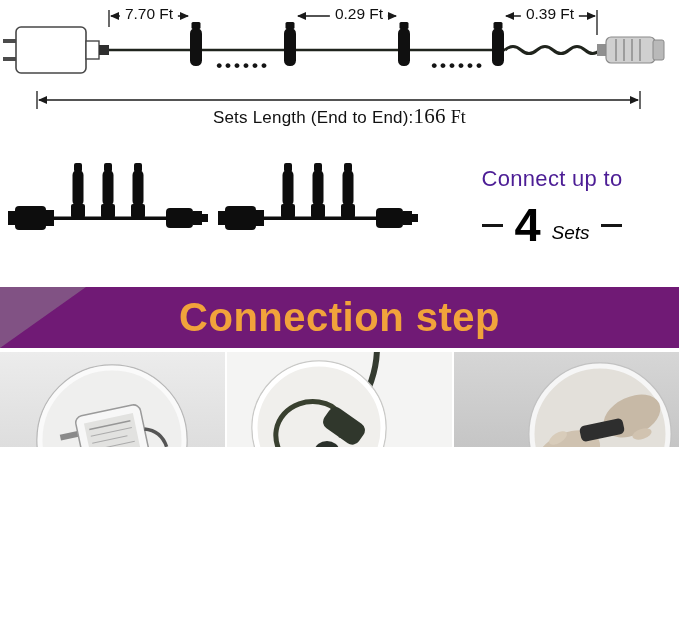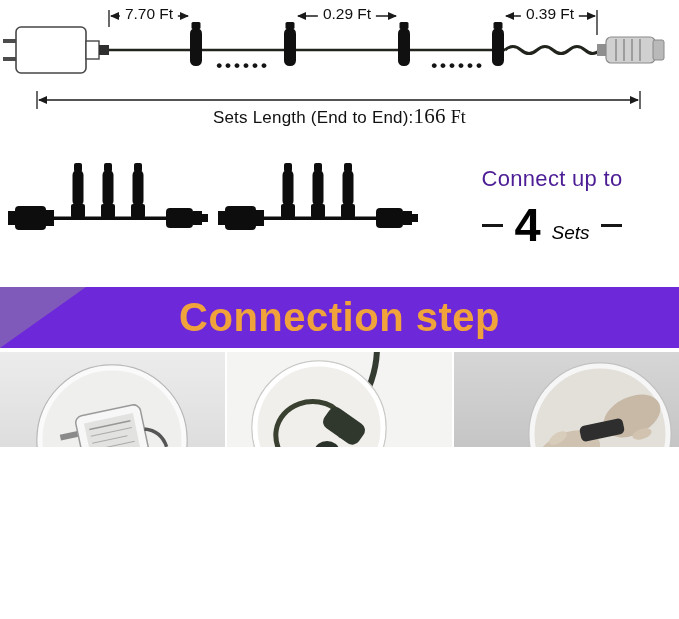--- a/index.html
+++ b/index.html
@@ -23,21 +23,21 @@
   .mid { position:absolute; top:150px; left:0; width:679px; height:137px; }
   .mid svg { position:absolute; left:0; top:0; }
   .connect-box { position:absolute; left:452px; top:16px; width:200px; text-align:center; }
   .connect-heading { font-size:22px; font-weight:400; color:#4c1d95; letter-spacing:.3px; }
   .sets-row { display:flex; align-items:flex-start; justify-content:center; gap:11px; margin-top:8px; }
   .dash { width:21px; height:3px; background:#161616; margin-top:24px; }
   .big-count { font-size:47px; font-weight:bold; line-height:1.05; color:#000; }
   .sets-label { font-size:19px; margin-top:22px; color:#000;font-style:italic; }
 
   
-  .banner { position:absolute; top:287px; left:0; width:679px; height:61px; background:#6d28d9;
+  .banner { position:absolute; top:287px; left:0; width:679px; height:61px; background:#701a75;
             display:flex; align-items:center; justify-content:center; overflow:hidden; }
   .banner-wedge { position:absolute; left:0; top:0; width:86px; height:61px; background:#979797;
                   clip-path:polygon(0 0,100% 0,0 100%); opacity:.45; }
   .banner-title { font-size:40px; font-weight:bold; color:#f1a33b; letter-spacing:.5px; }
 
   
   .photos { position:absolute; top:352px; left:0; width:679px; height:267px; display:flex;
             gap:2px; background:#fff; }
   .photo { position:relative; width:225px; height:267px; overflow:hidden; background:#ddd; }
   .photo svg { display:block; }
@@ -101,21 +101,21 @@
         <line x1="111" y1="16" x2="188" y2="16" marker-start="url(#arrowhead)" marker-end="url(#arrowhead)"></line>
         <line x1="298" y1="16" x2="396" y2="16" marker-start="url(#arrowhead)" marker-end="url(#arrowhead)"></line>
         <line x1="506" y1="16" x2="595" y2="16" marker-start="url(#arrowhead)" marker-end="url(#arrowhead)"></line>
         <line x1="37" y1="91" x2="37" y2="109"></line>
         <line x1="640" y1="91" x2="640" y2="109"></line>
         <line x1="39" y1="100" x2="638" y2="100" marker-start="url(#arrowhead)" marker-end="url(#arrowhead)"></line>
       </g>
     </svg>
 
     <span class="dim-label" style="left:149px">7.70 Ft</span>
-    <span class="dim-label" style="left:347px">0.29 Ft</span>
+    <span class="dim-label" style="left:359px">0.29 Ft</span>
     <span class="dim-label" style="left:550px">0.39 Ft</span>
 
     <span class="dots" style="left:243px">••••••</span>
     <span class="dots" style="left:458px">••••••</span>
 
     <div class="total-line"><span>Sets Length (End to End):</span><span class="total-num">166</span><span class="total-unit">Ft</span></div>
   </section>
 
   <section class="mid">
     <svg width="679" height="137" viewBox="0 0 679 137">

